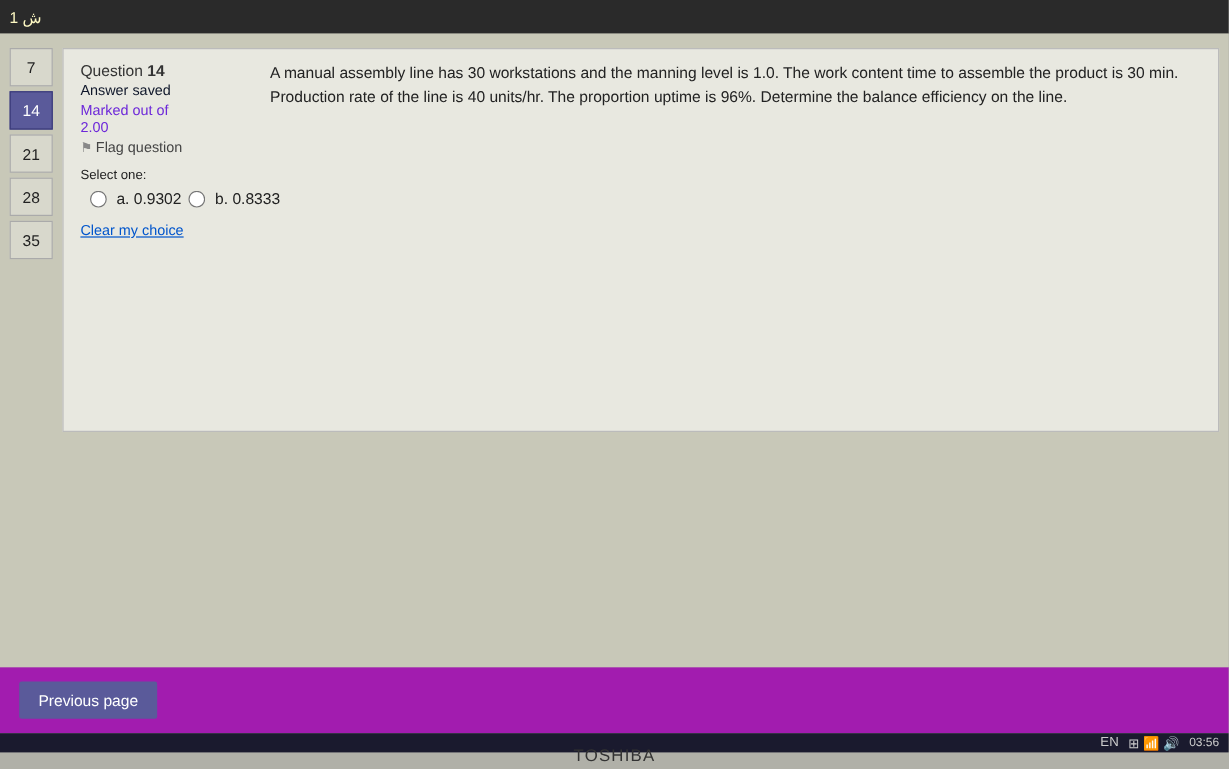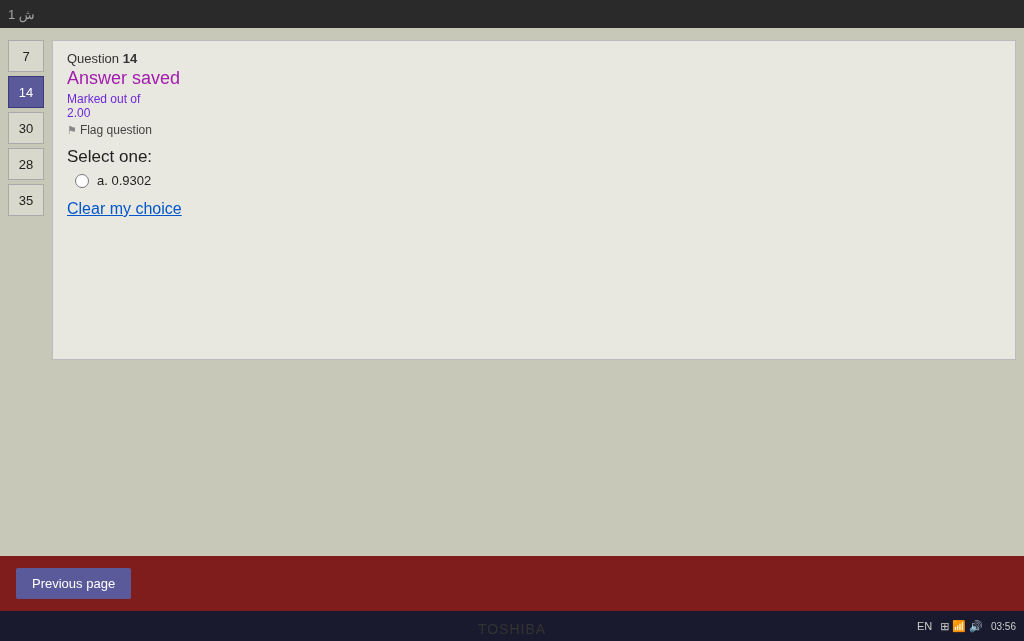--- a/index.html
+++ b/index.html
@@ -15,21 +15,21 @@
 
     
     .top-bar {
       height: 28px;
       background: #2a2a2a;
       display: flex;
       align-items: center;
       padding: 0 8px;
     }
     .top-bar-text {
-      color: #a3a3a3;
+      color: #fef9c3;
       font-size: 13px;
       direction: rtl;
     }
 
     
     .main-area {
       width: 100%;
       height: calc(641px - 28px - 55px - 30px);
       background: #c8c8b8;
       display: flex;
@@ -83,22 +83,22 @@
     }
     .question-meta .q-number {
       font-size: 13px;
       color: #333;
       margin-bottom: 2px;
     }
     .question-meta .q-number strong {
       font-weight: bold;
     }
     .question-meta .answer-saved {
-      font-size: 18px;
-      color: #a21caf;
+      font-size: 12px;
+      color: #0f172a;
       margin-bottom: 3px;
     }
     .question-meta .marked-out {
       font-size: 12px;
       color: #6d28d9;
       margin-bottom: 3px;
     }
     .question-meta .flag-question {
       font-size: 12px;
       color: #444;
@@ -113,21 +113,21 @@
     }
 
     .question-text {
       font-size: 13px;
       color: #222;
       line-height: 1.5;
       flex: 1;
     }
 
     .select-one {
-      font-size: 17px;
+      font-size: 11px;
       color: #222;
       margin: 10px 0 6px 0;
     }
 
     .options {
       display: flex;
       flex-direction: row;
       gap: 6px;
       margin-left: 8px;
     }
@@ -141,48 +141,48 @@
     }
     .option input[type="radio"] {
       width: 14px;
       height: 14px;
       cursor: pointer;
       accent-color: #0055cc;
     }
 
     .clear-choice {
       margin-top: 12px;
-      font-size: 16px;
+      font-size: 12px;
       color: #0055cc;
       text-decoration: underline;
       cursor: pointer;
     }
 
     
     .nav-area {
-      background: #7f1d1d;
+      background: #a21caf;
       padding: 8px 16px;
       display: flex;
       justify-content: space-between;
       align-items: center;
       height: 55px;
     }
     .nav-btn {
       background: #5a5a9a;
       color: white;
       border: none;
       padding: 8px 16px;
       font-size: 13px;
       cursor: pointer;
       border-radius: 2px;
     }
 
     
     .taskbar {
-      height: 30px;
+      height: 16px;
       background: #1a1a2e;
       display: flex;
       align-items: center;
       justify-content: flex-end;
       padding: 0 8px;
       gap: 8px;
     }
     .taskbar-item {
       color: #ccc;
       font-size: 11px;
@@ -213,21 +213,21 @@
 <div class="main-area">
 
   <div class="sidebar">
     <div class="sidebar-item">
       <span>7</span>
     </div>
     <div class="sidebar-item active">
       <span>14</span>
     </div>
     <div class="sidebar-item">
-      <span>30</span>
+      <span>21</span>
     </div>
     <div class="sidebar-item">
       <span>28</span>
     </div>
     <div class="sidebar-item">
       <span>35</span>
     </div>
   </div>
 
   <div class="question-panel">
@@ -242,31 +242,36 @@
         <div class="marked-out">
           <span>Marked out of</span><br>
           <span>2.00</span>
         </div>
         <div class="flag-question">
           <span class="flag-icon">⚑</span>
           <span>Flag question</span>
         </div>
       </div>
 
+      <div class="question-text">A manual assembly line has 30 workstations and the manning level is 1.0. The work content time to assemble the product is 30 min. Production rate of the line is 40 units/hr. The proportion uptime is 96%. Determine the balance efficiency on the line.</div>
     </div>
 
     <div class="select-one">Select one:</div>
 
     <div class="options">
 
       <label class="option">
         <input type="radio" name="answer" style="">
         <span>a. 0.9302</span>
       </label>
 
+      <label class="option">
+        <input type="radio" name="answer" style="">
+        <span>b. 0.8333</span>
+      </label>
 
 
 
     </div>
 
     <div class="clear-choice">Clear my choice</div>
 
   </div>
 </div>
 

